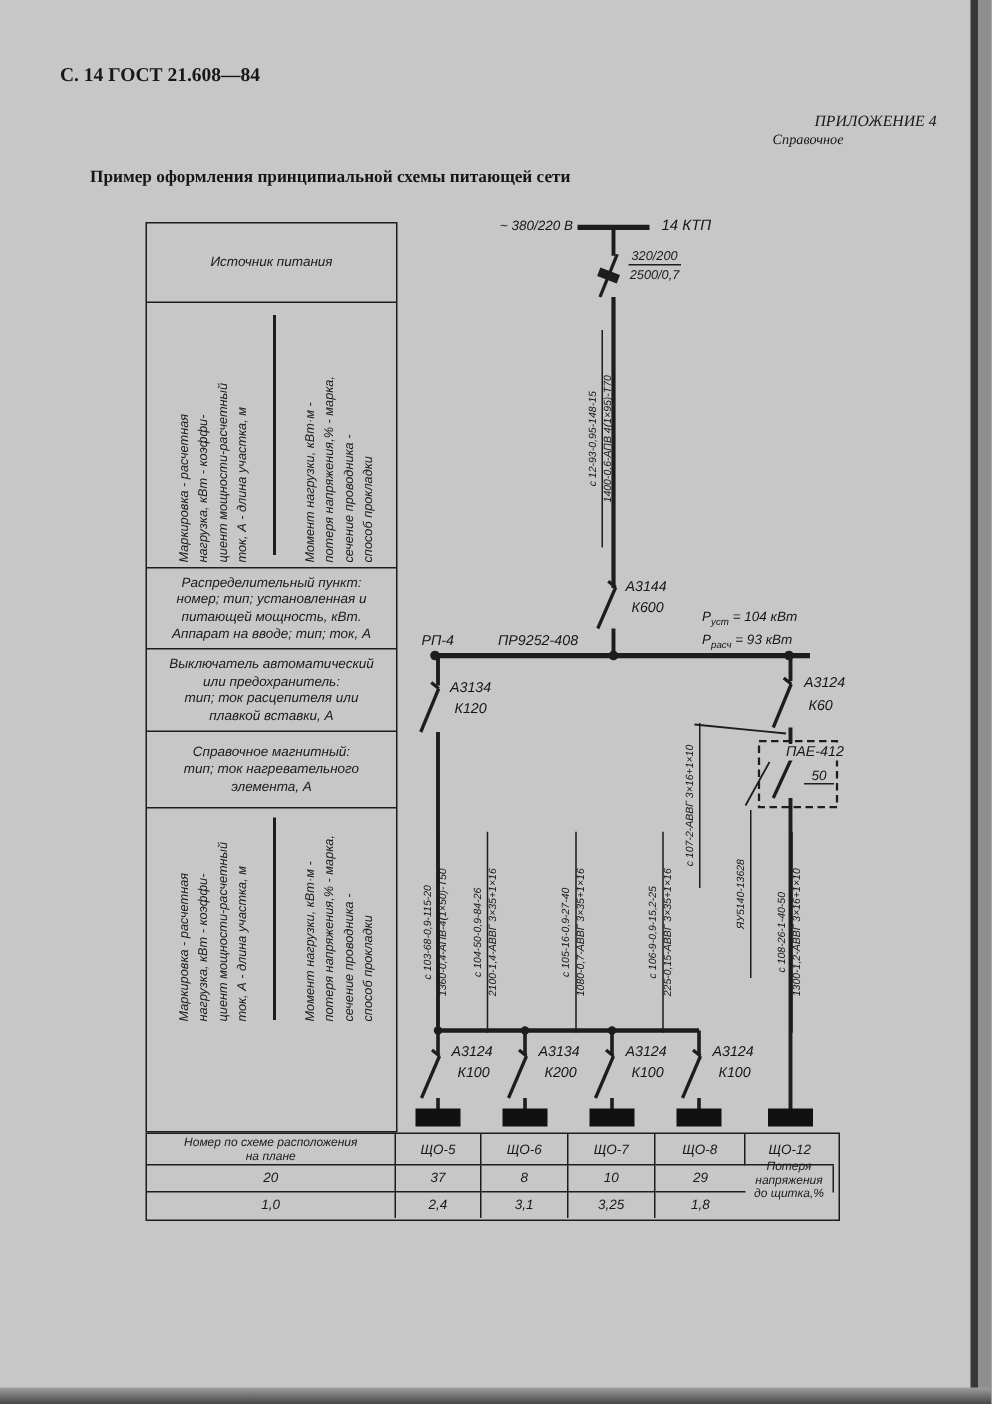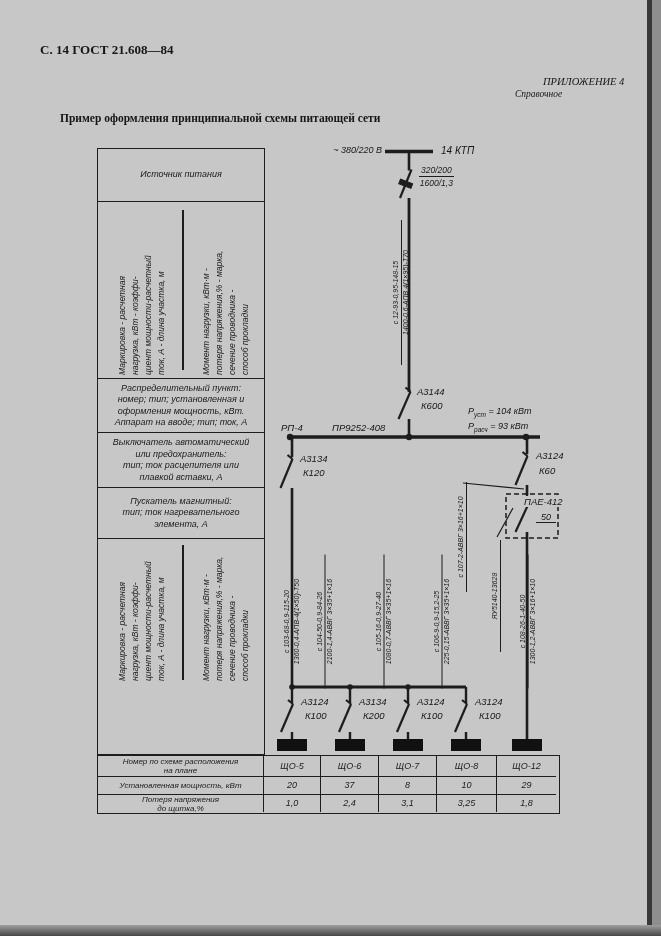--- a/index.html
+++ b/index.html
@@ -63,31 +63,31 @@
       <div class="rleg rot" style="width:172px;height:52px;left:42px;top:61px;position:absolute;">
         <div>Момент нагрузки, кВт·м -</div>
         <div>потеря напряжения,% - марка,</div>
         <div>сечение проводника -</div>
         <div>способ прокладки</div>
       </div>
     </div>
     <div class="lrow" style="height:54px;">
       <div>Распределительный пункт:</div>
       <div>номер; тип; установленная и</div>
-      <div>оформления мощность, кВт.</div>
+      <div>питающей мощность, кВт.</div>
       <div>Аппарат на вводе; тип; ток, А</div>
     </div>
     <div class="lrow" style="height:55px;">
       <div>Выключатель автоматический</div>
       <div>или предохранитель:</div>
       <div>тип; ток расцепителя или</div>
       <div>плавкой вставки, А</div>
     </div>
     <div class="lrow" style="height:51px;">
-      <div>Пускатель магнитный:</div>
+      <div>Справочное магнитный:</div>
       <div>тип; ток нагревательного</div>
       <div>элемента, А</div>
     </div>
     <div class="lrow" style="height:147px;">
       <div class="vdiv" style="top:6px;bottom:6px;"></div>
       <div class="rleg rot" style="width:140px;height:52px;left:-26px;top:46px;position:absolute;">
         <div>Маркировка - расчетная</div>
         <div>нагрузка, кВт - коэффи-</div>
         <div>циент мощности-расчетный</div>
         <div>ток, А - длина участка, м</div>
@@ -181,21 +181,21 @@
         <rect x="451" y="739" width="30" height="12"></rect>
         <rect x="512" y="739" width="30" height="12"></rect>
       </g>
     </g>
   </svg>
 
   <div class="t" style="left:326px;top:145px;width:56px;font-size:9px;text-align:right;">~ 380/220 В</div>
   <div class="t" style="left:441px;top:145px;font-size:10px;">14 КТП</div>
   <div class="frac" style="left:419px;top:164px;">
     <div class="l1">320/200</div>
-    <div>1600/1,3</div>
+    <div>2500/0,7</div>
   </div>
 
   <div class="feed" style="width:145px;height:17px;left:328px;top:283.5px;">
     <div class="l1">с 12-93-0,95-148-15</div>
     <div>1400-0,6-АПВ 4(1×95)-Т70</div>
   </div>
 
   <div class="t" style="left:417px;top:386px;font-size:9.5px;">А3144</div>
   <div class="t" style="left:421px;top:400px;font-size:9.5px;">К600</div>
 
@@ -255,21 +255,20 @@
     <div class="cell">
       <div>Номер по схеме расположения</div>
       <div>на плане</div>
     </div>
     <div class="cell val">ЩО-5</div>
     <div class="cell val">ЩО-6</div>
     <div class="cell val">ЩО-7</div>
     <div class="cell val">ЩО-8</div>
     <div class="cell val lastc">ЩО-12</div>
 
-    <div class="cell">Установленная мощность, кВт</div>
     <div class="cell val">20</div>
     <div class="cell val">37</div>
     <div class="cell val">8</div>
     <div class="cell val">10</div>
     <div class="cell val lastc">29</div>
 
     <div class="cell lastr">
       <div>Потеря напряжения</div>
       <div>до щитка,%</div>
     </div>

